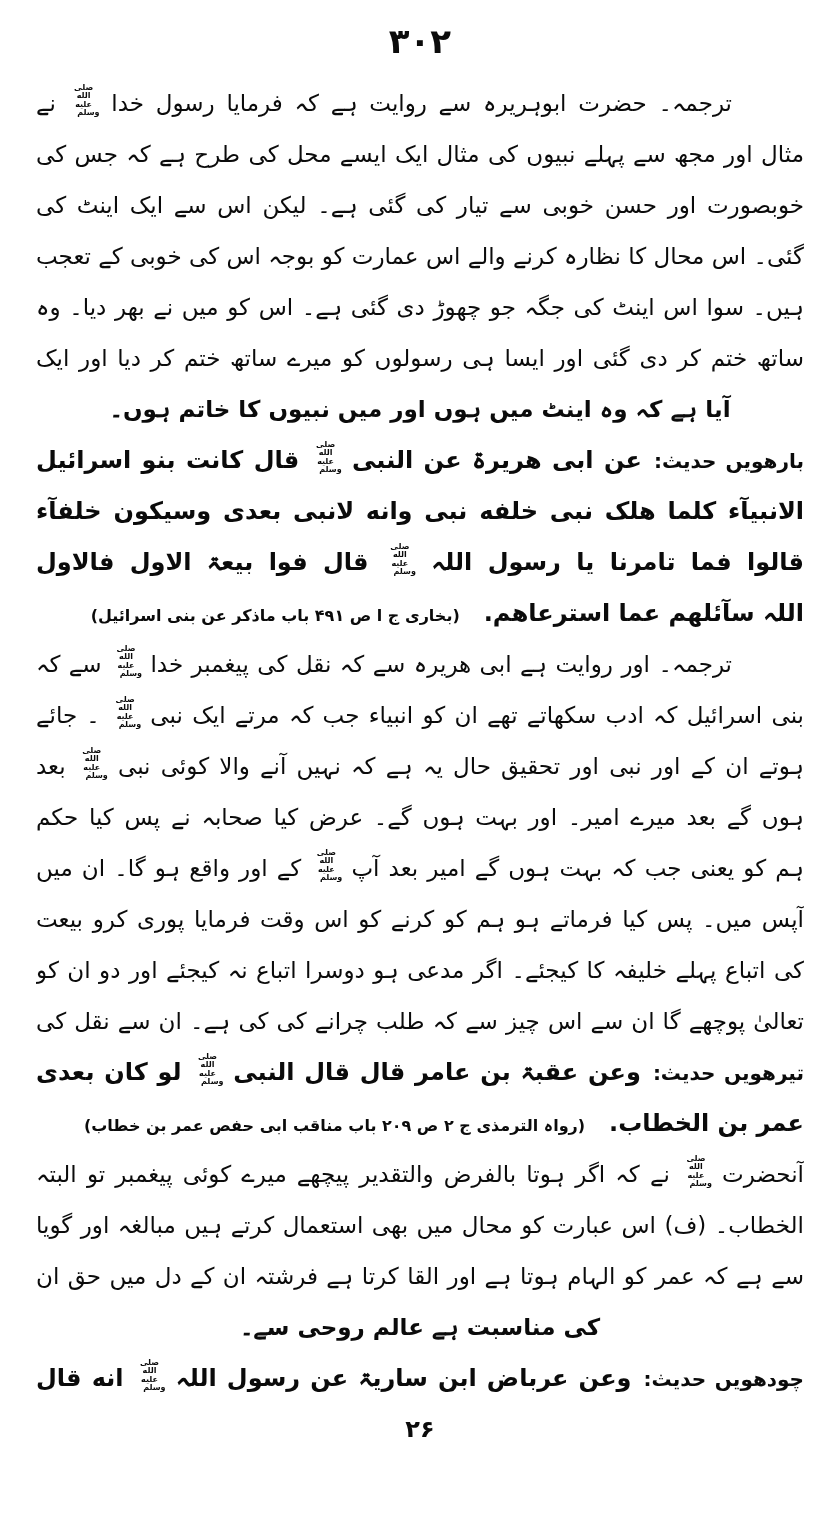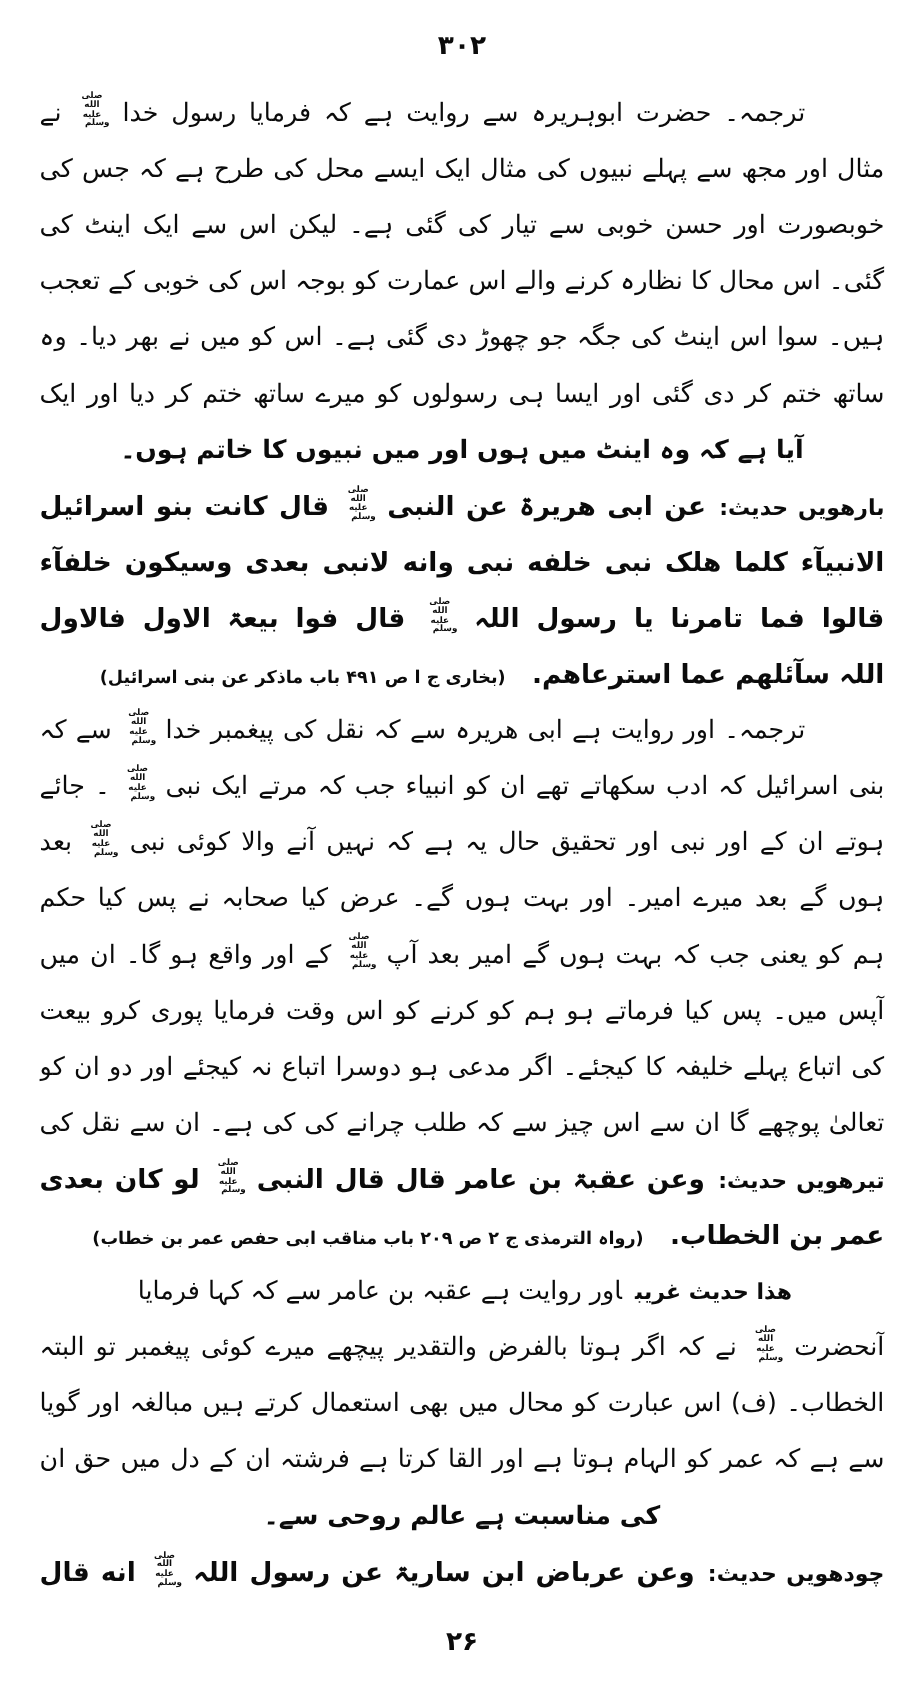--- a/index.html
+++ b/index.html
@@ -4,24 +4,24 @@
 <style>
   html,body{margin:0;padding:0;}
   body{
     width:840px;height:1540px;
     background:#ffffff;color:#0b0b0b;
     font-family:"DejaVu Sans",sans-serif;
     overflow:hidden;
   }
   .sheet{padding:20px 36px 0 36px;}
   .pgnum{
-    text-align:center;font-weight:bold;font-size:24px;
+    text-align:center;font-weight:bold;font-size:34px;
     height:42px;line-height:42px;letter-spacing:4px;
   }
-  .pgnum.bottom{margin-top:16px;font-size:24px;}
+  .pgnum.bottom{margin-top:4px;font-size:24px;}
   .text-block{margin-top:16px;}
   .line{
     direction:rtl;height:51px;line-height:51px;
     font-size:23px;overflow:hidden;
   }
   .j{text-align:justify;text-align-last:justify;}
   .r{text-align:right;}
   .ctr{text-align:center;font-weight:bold;}
   .ind{padding-right:72px;}
   .ind2{padding-right:84px;}
@@ -74,21 +74,20 @@
       <div class="line j"><span class="txt">کی اتباع پہلے خلیفہ کا کیجئے۔ اگر مدعی ہو دوسرا اتباع نہ کیجئے اور دو ان کو حق ان کا پس تحقیق اللہ</span></div>
       <div class="line j"><span class="txt">تعالیٰ پوچھے گا ان سے اس چیز سے کہ طلب چرانے کی کی ہے۔ ان سے نقل کی یہ بخاری۔</span></div>
     </div>
 
     <div>
       <div class="line j"><span class="lead">تیرھویں حدیث:</span><span class="txt ar">وعن عقبۃ بن عامر قال قال النبی <span class="saw">صلى الله عليه وسلم</span> لو کان بعدی نبی لکان</span></div>
       <div class="line r"><span class="txt ar">عمر بن الخطاب.</span><span class="cite">(رواہ الترمذی ج ۲ ص ۲۰۹ باب مناقب ابی حفص عمر بن خطاب)</span></div>
     </div>
 
     <div>
-      <div class="line r ind2"><span class="lead">ھذا حدیث غریب</span><span class="txt">اور روایت ہے عقبہ بن عامر سے کہ کہا فرمایا</span></div>
       <div class="line j"><span class="txt">آنحضرت <span class="saw">صلى الله عليه وسلم</span> نے کہ اگر ہوتا بالفرض والتقدیر پیچھے میرے کوئی پیغمبر تو البتہ ہوتا عمر ابن</span></div>
       <div class="line j"><span class="txt">الخطاب۔ (ف) اس عبارت کو محال میں بھی استعمال کرتے ہیں مبالغہ اور گویا یہ اس سبب</span></div>
       <div class="line j"><span class="txt">سے ہے کہ عمر کو الہام ہوتا ہے اور القا کرتا ہے فرشتہ ان کے دل میں حق ان کو ایک طرح</span></div>
       <div class="line ctr"><span class="txt">کی مناسبت ہے عالم روحی سے۔</span></div>
     </div>
 
     <div>
       <div class="line j"><span class="lead">چودھویں حدیث:</span><span class="txt ar">وعن عرباض ابن ساریۃ عن رسول اللہ <span class="saw">صلى الله عليه وسلم</span> انه قال انی</span></div>
     </div>
 

